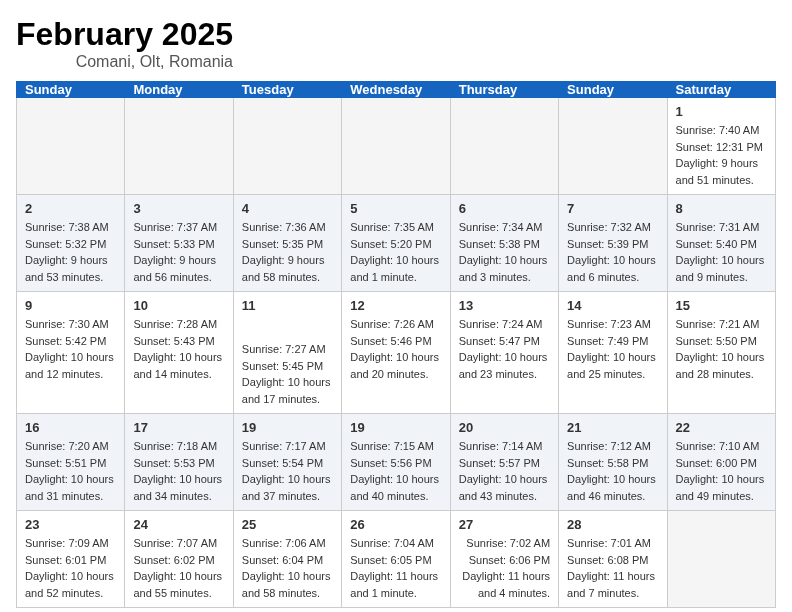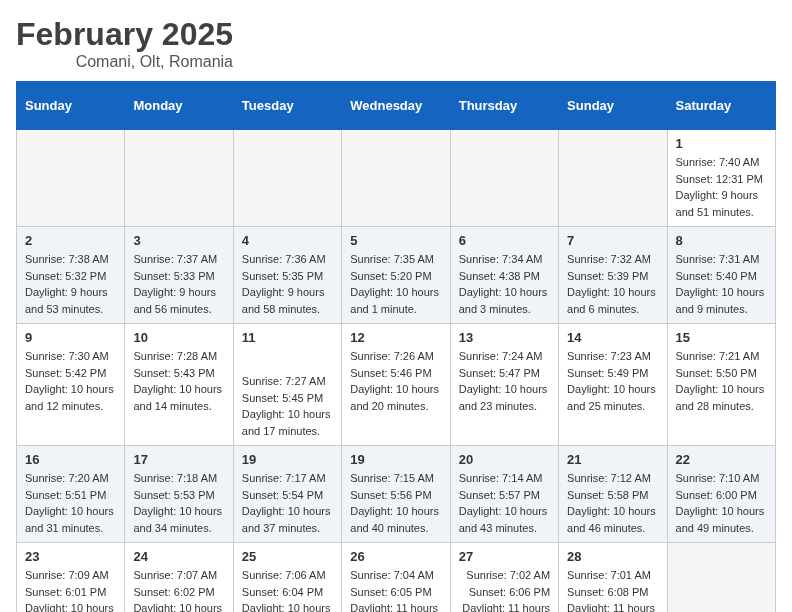--- a/index.html
+++ b/index.html
@@ -34,37 +34,37 @@
     .logo-row {
       display: flex;
       align-items: center;
     }
     .title-area {
       text-align: right;
     }
     .title-area h1 {
       font-size: 32px;
       font-weight: bold;
-      color: #404040;
+      color: #000000;
     }
     .title-area h2 {
       font-size: 16px;
       font-weight: normal;
       color: #555;
       text-align: right;
     }
     .calendar {
       width: 100%;
       border-collapse: collapse;
       border: 1px solid #ccc;
     }
     .calendar th {
       background-color: #1565c0;
       color: #fff;
-      padding: 16px 8px;
+      padding: 0 8px;
       text-align: left;
       font-size: 13px;
       border: 1px solid #1565c0;
     }
     .calendar td {
       vertical-align: top;
       padding: 6px 8px;
       border: 1px solid #ccc;
       width: calc(100% / 7);
       min-height: 80px;
@@ -153,21 +153,21 @@
         <td>
           <span class="day-num">5</span>
           <div class="day-info" style="white-space: pre-line;">Sunrise: 7:35 AM
 Sunset: 5:20 PM
 Daylight: 10 hours
 and 1 minute.</div>
         </td>
         <td>
           <span class="day-num">6</span>
           <div class="day-info" style="white-space: pre-line;">Sunrise: 7:34 AM
-Sunset: 4:38 PM
+Sunset: 5:38 PM
 Daylight: 10 hours
 and 3 minutes.</div>
         </td>
         <td>
           <span class="day-num">7</span>
           <div class="day-info" style="white-space: pre-line;">Sunrise: 7:32 AM
 Sunset: 5:39 PM
 Daylight: 10 hours
 and 6 minutes.</div>
         </td>
@@ -211,21 +211,21 @@
         <td>
           <span class="day-num">13</span>
           <div class="day-info" style="white-space: pre-line;">Sunrise: 7:24 AM
 Sunset: 5:47 PM
 Daylight: 10 hours
 and 23 minutes.</div>
         </td>
         <td>
           <span class="day-num">14</span>
           <div class="day-info" style="white-space: pre-line;">Sunrise: 7:23 AM
-Sunset: 5:49 PM
+Sunset: 7:49 PM
 Daylight: 10 hours
 and 25 minutes.</div>
         </td>
         <td>
           <span class="day-num">15</span>
           <div class="day-info" style="white-space: pre-line;">Sunrise: 7:21 AM
 Sunset: 5:50 PM
 Daylight: 10 hours
 and 28 minutes.</div>
         </td>

